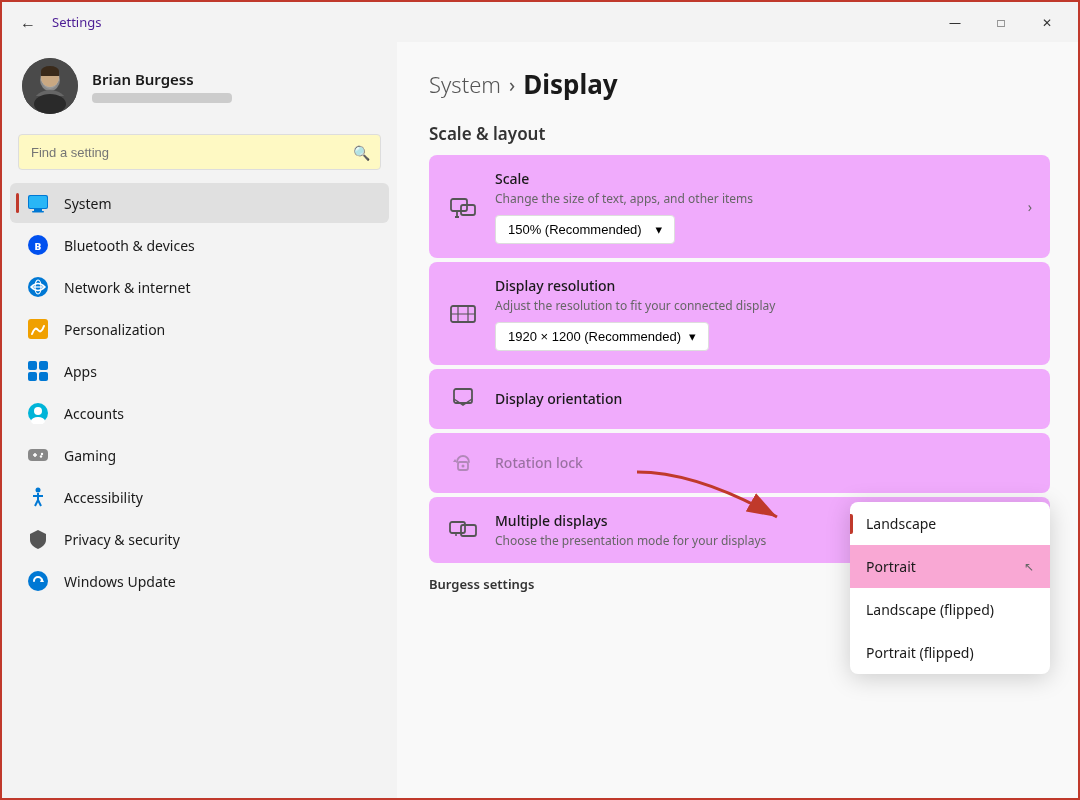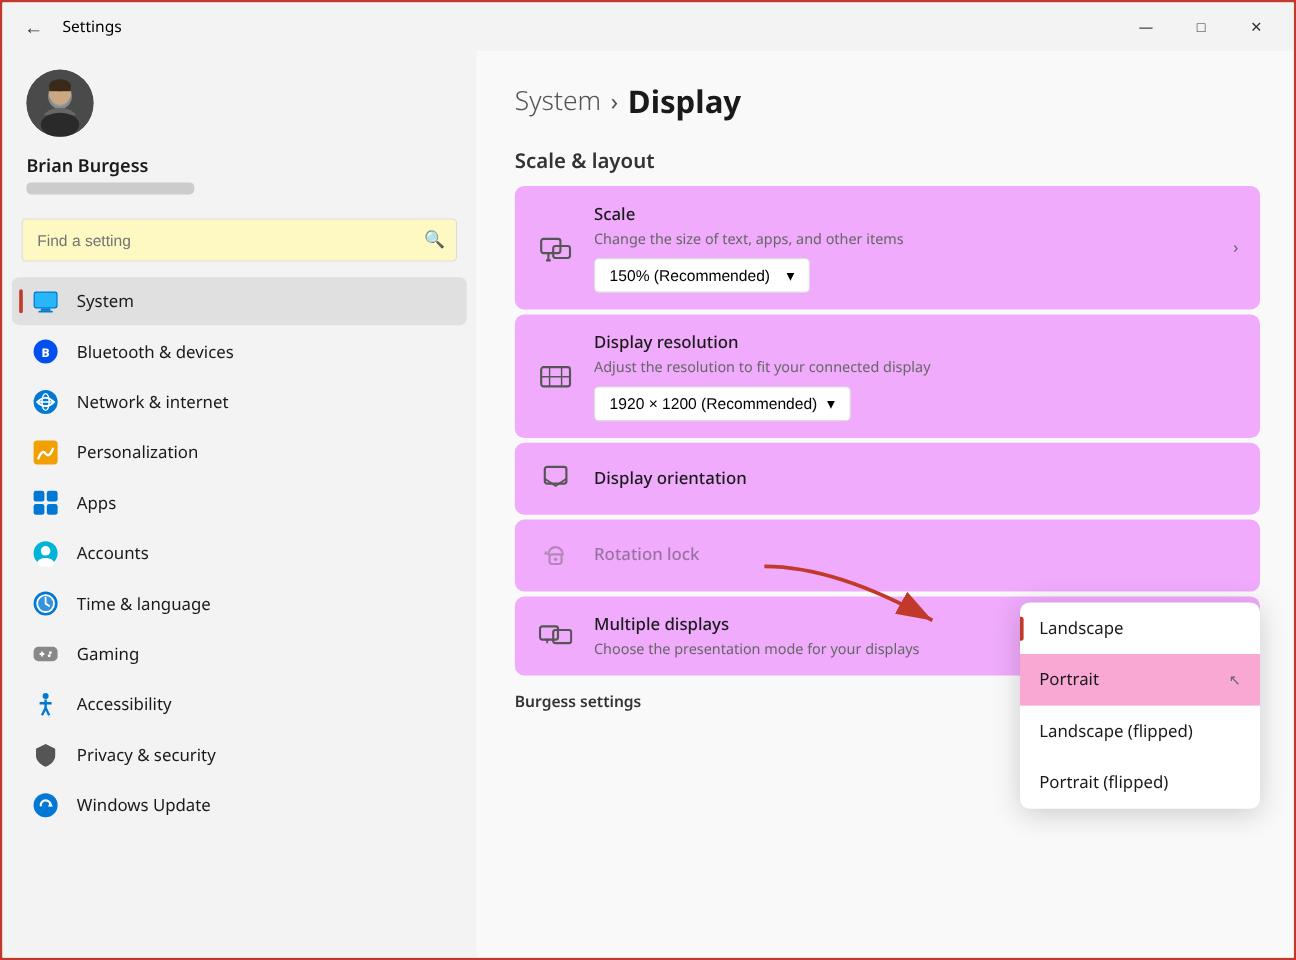--- a/index.html
+++ b/index.html
@@ -31,21 +31,21 @@
       width: 28px; height: 28px;
       display: flex; align-items: center; justify-content: center;
       border-radius: 4px;
       cursor: pointer;
       color: #333;
       font-size: 16px;
     }
     .titlebar-title {
       font-size: 13px;
       font-weight: 400;
-      color: #000000;
+      color: #4c1d95;
     }
     .titlebar-controls {
       margin-left: auto;
       display: flex;
       gap: 0;
     }
     .titlebar-btn {
       width: 46px; height: 32px;
       display: flex; align-items: center; justify-content: center;
       cursor: pointer;
@@ -64,24 +64,23 @@
       width: 395px;
       background: #f3f3f3;
       display: flex;
       flex-direction: column;
       padding: 0 0 8px 0;
       flex-shrink: 0;
       overflow-y: auto;
     }
     .user-section {
       display: flex;
-      align-items: flex-start;
+      align-items: center;
       padding: 16px 20px 16px 20px;
       gap: 14px;
-      flex-direction: column;
     }
     .avatar {
       width: 56px; height: 56px;
       border-radius: 50%;
       background: #555;
       overflow: hidden;
       flex-shrink: 0;
       display: flex; align-items: center; justify-content: center;
     }
     .avatar svg { width: 56px; height: 56px; }
@@ -431,32 +430,20 @@
         <div class="nav-icon">
           <svg width="22" height="22" viewBox="0 0 22 22">
             <circle cx="11" cy="11" r="10" fill="#00b4d8"></circle>
             <circle cx="11" cy="9" r="4" fill="white"></circle>
             <ellipse cx="11" cy="19" rx="7" ry="4" fill="white"></ellipse>
           </svg>
         </div>
         <span class="nav-label">Accounts</span>
       </div>
 
-      <div class="nav-item">
-        <div class="nav-icon">
-          <svg width="22" height="22" viewBox="0 0 22 22">
-            <circle cx="11" cy="11" r="10" fill="#0078d4"></circle>
-            <circle cx="11" cy="11" r="8" fill="white" opacity="0.2"></circle>
-            <circle cx="11" cy="11" r="7" fill="none" stroke="white" stroke-width="1.5"></circle>
-            <line x1="11" y1="11" x2="11" y2="6" stroke="white" stroke-width="1.5" stroke-linecap="round"></line>
-            <line x1="11" y1="11" x2="14" y2="13" stroke="white" stroke-width="1.5" stroke-linecap="round"></line>
-          </svg>
-        </div>
-        <span class="nav-label">Time &amp; language</span>
-      </div>
 
       <div class="nav-item">
         <div class="nav-icon">
           <svg width="22" height="22" viewBox="0 0 22 22">
             <rect x="1" y="5" width="20" height="12" rx="4" fill="#888"></rect>
             <line x1="8" y1="9" x2="8" y2="13" stroke="white" stroke-width="1.5"></line>
             <line x1="6" y1="11" x2="10" y2="11" stroke="white" stroke-width="1.5"></line>
             <circle cx="15" cy="10" r="1.2" fill="white"></circle>
             <circle cx="14" cy="12.5" r="1.2" fill="white"></circle>
           </svg>

